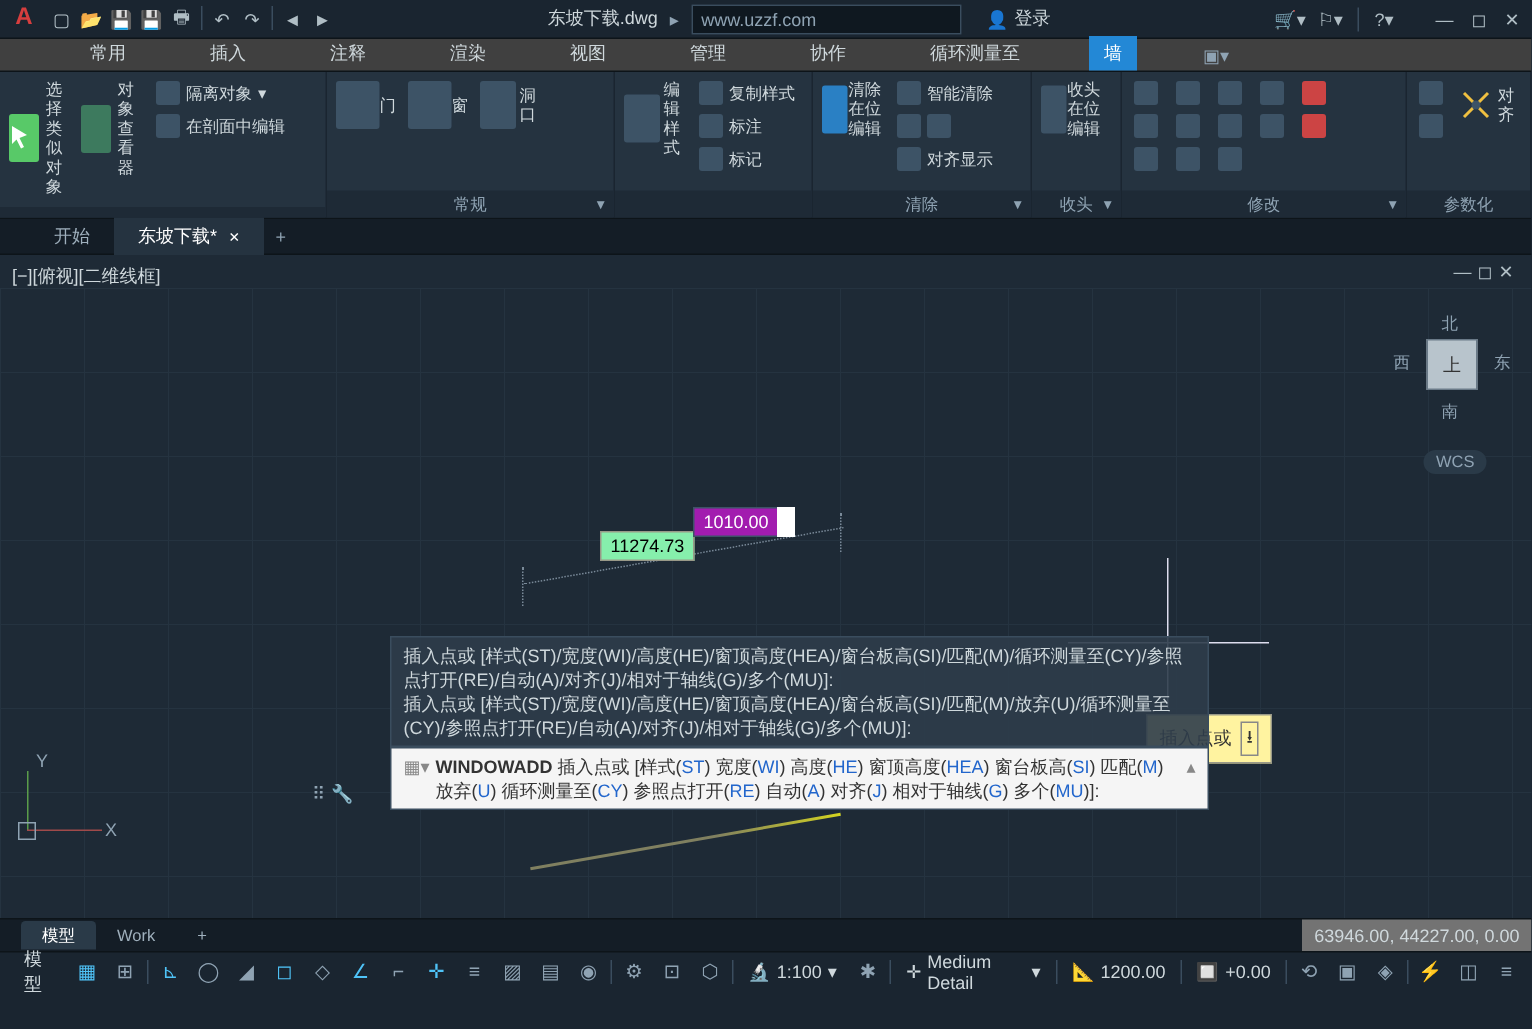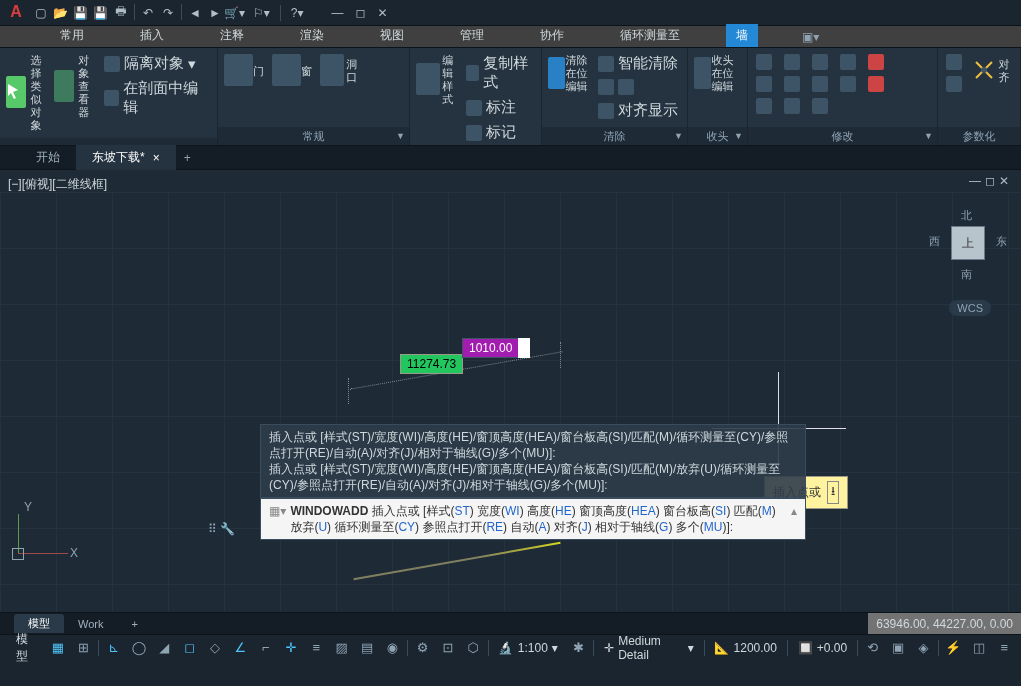--- a/index.html
+++ b/index.html
@@ -28,37 +28,37 @@
 
 .ribbon { height: 98px; background: #253340; display: flex; border-bottom: 1px solid #0d1419; }
 .panel { border-right: 1px solid #1a2530; display: flex; flex-direction: column; }
 .panel-body { flex: 1; display: flex; align-items: flex-start; padding: 4px; gap: 4px; }
 .panel-title { height: 18px; background: #1e2a36; text-align: center; font-size: 11px; color: #8fa3b3; display: flex; align-items: center; justify-content: center; position: relative; }
 .panel-title .dd { position: absolute; right: 4px; font-size: 9px; }
 .bigbtn { display: flex; flex-direction: row; align-items: center; justify-content: flex-start; width: 44px; padding: 2px; cursor: pointer; }
 .bigbtn .icon { width: 32px; height: 32px; background: #3d5366; border-radius: 2px; margin-bottom: 2px; display: flex; align-items: center; justify-content: center; }
 .bigbtn .lbl { font-size: 11px; text-align: center; line-height: 13px; white-space: pre-line; }
 .smallcol { display: flex; flex-direction: column; gap: 2px; }
-.smallbtn { display: flex; align-items: center; gap: 4px; padding: 2px 4px; cursor: pointer; font-size: 15px; }
+.smallbtn { display: flex; align-items: center; gap: 4px; padding: 2px 4px; cursor: pointer; font-size: 11px; }
 .smallbtn .si { width: 16px; height: 16px; background: #3d5366; border-radius: 2px; }
 
 
 .doctabs { height: 24px; background: #141d26; display: flex; align-items: center; padding-left: 20px; border-bottom: 1px solid #0d1419; }
 .doctab { padding: 4px 16px; color: #9fb0bd; cursor: pointer; display: flex; align-items: center; gap: 8px; }
 .doctab.active { background: #253340; color: #fff; }
 .doctab-add { padding: 4px 8px; color: #8fa3b3; cursor: pointer; }
 
 
 .viewport-container { position: relative; height: 442px; background: #1e2a36; }
 .vp-label { position: absolute; top: 6px; left: 8px; color: #cfd8dc; font-size: 12px; }
 .vp-controls { position: absolute; top: 4px; right: 12px; display: flex; gap: 4px; color: #b0bec5; }
 .grid-bg { position: absolute; inset: 22px 0 0 0; background-image: linear-gradient(#253340 1px, transparent 1px), linear-gradient(90deg, #253340 1px, transparent 1px); background-size: 56px 56px; }
 .drawing-line { position: absolute; top: 390px; left: 352px; width: 210px; height: 2px; background: linear-gradient(90deg, #808060 60%, #d4d420 100%); transform: rotate(-10deg); }
 .dim-line { position: absolute; border-top: 1px dotted #7a8a99; }
-.dim-label { position: absolute; background: #22c55e; color: #000; padding: 2px 6px; font-size: 12px; border: 1px solid #998; }
+.dim-label { position: absolute; background: #86efac; color: #000; padding: 2px 6px; font-size: 12px; border: 1px solid #998; }
 .input-field { position: absolute; background: #a21caf; color: #fff; padding: 2px 6px; font-size: 12px; border: 1px solid #3d5366; }
 .cursor-cross-h { position: absolute; top: 258px; left: 712px; width: 134px; height: 1px; background: #dde; }
 .cursor-cross-v { position: absolute; top: 202px; left: 778px; width: 1px; height: 100px; background: #dde; }
 .tooltip-box { position: absolute; top: 306px; left: 764px; background: #fff3a0; color: #333; padding: 4px 8px; border: 1px solid #998; display: flex; align-items: center; gap: 6px; }
 .viewcube { position: absolute; top: 38px; right: 18px; width: 70px; height: 70px; }
 .viewcube-c { position: absolute; inset: 18px; background: #b8c4cc; border: 1px solid #6a7a88; display: flex; align-items: center; justify-content: center; color: #333; }
 .vc-dir { position: absolute; font-size: 11px; color: #8fa3b3; }
 .wcs-badge { position: absolute; top: 130px; right: 30px; background: #2a3a48; padding: 2px 8px; border-radius: 10px; font-size: 11px; color: #8fa3b3; }
 .ucs-icon { position: absolute; bottom: 40px; left: 10px; }
 .ucs-icon .y { position: absolute; bottom: 18px; left: 8px; width: 1px; height: 40px; background: #5a9c4a; }
@@ -102,20 +102,30 @@
     <span class="qat-btn">💾</span>
     <span class="qat-btn">💾</span>
     <span class="qat-btn">🖶</span>
     <div class="qat-sep"></div>
     <span class="qat-btn">↶</span>
     <span class="qat-btn">↷</span>
     <div class="qat-sep"></div>
     <span class="qat-btn">◄</span>
     <span class="qat-btn">►</span>
   </div>
+  <div class="title-center">
+    <span class="file-name">东坡下载.dwg</span>
+    <span style="color:#8fa3b3">▸</span>
+    <span class="search-box">www.uzzf.com</span>
+    <span class="search-icon">🔍</span>
+    <div class="login">
+      <span>👤</span>
+      <span>登录</span>
+    </div>
+  </div>
   <div class="title-right">
     <span>🛒▾</span>
     <span>⚐▾</span>
     <div class="qat-sep"></div>
     <span>?▾</span>
     <div class="win-controls">
       <span>—</span>
       <span>◻</span>
       <span>✕</span>
     </div>

